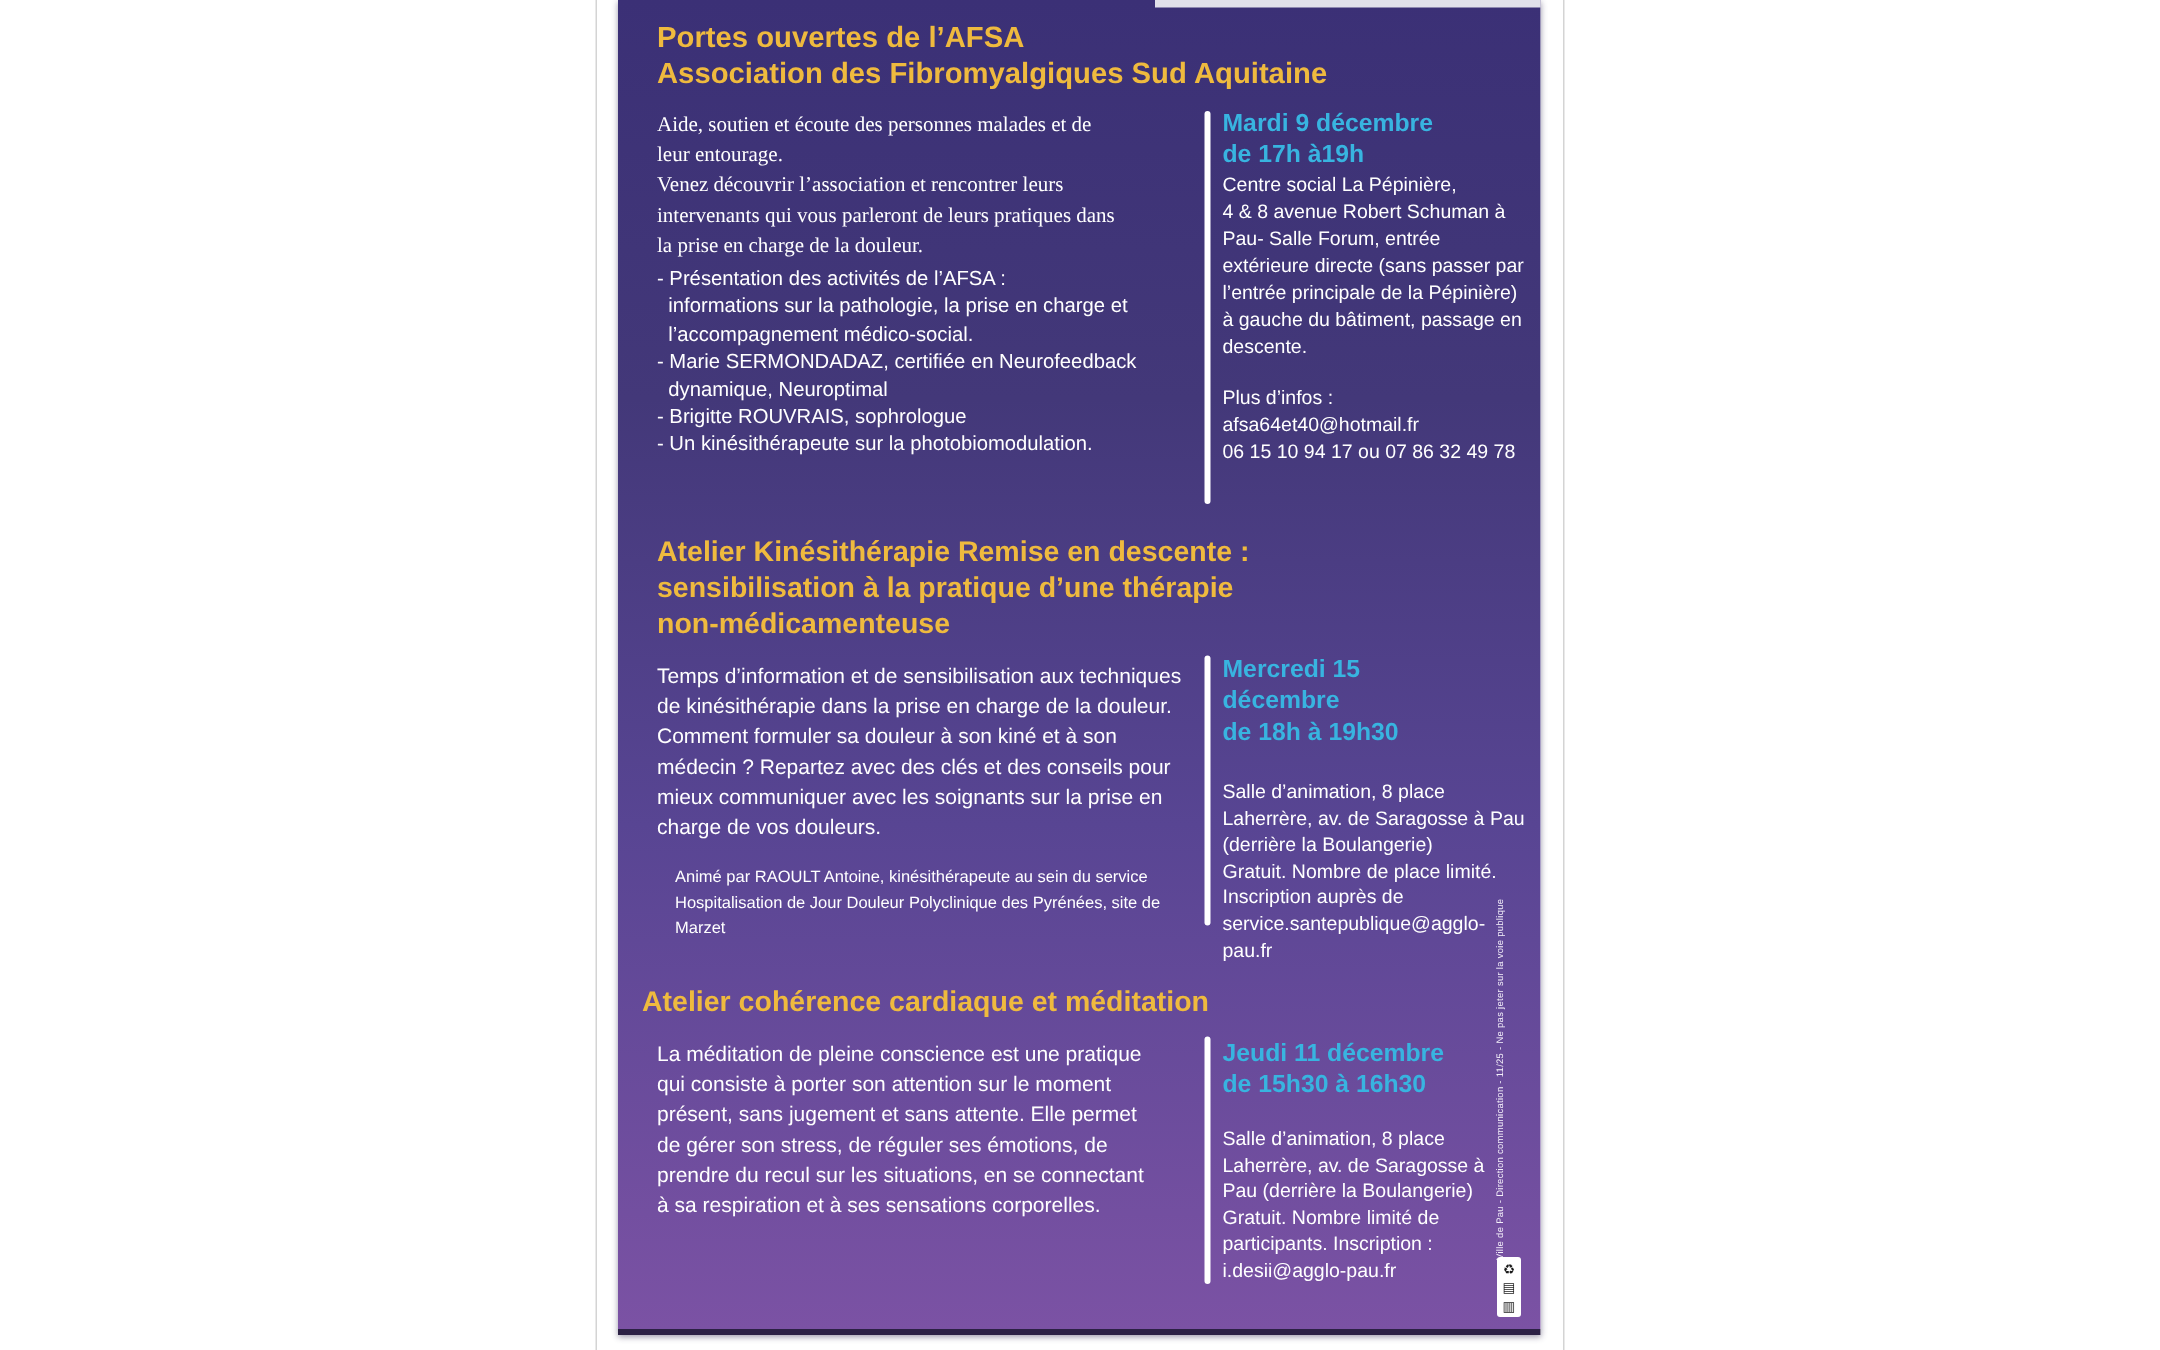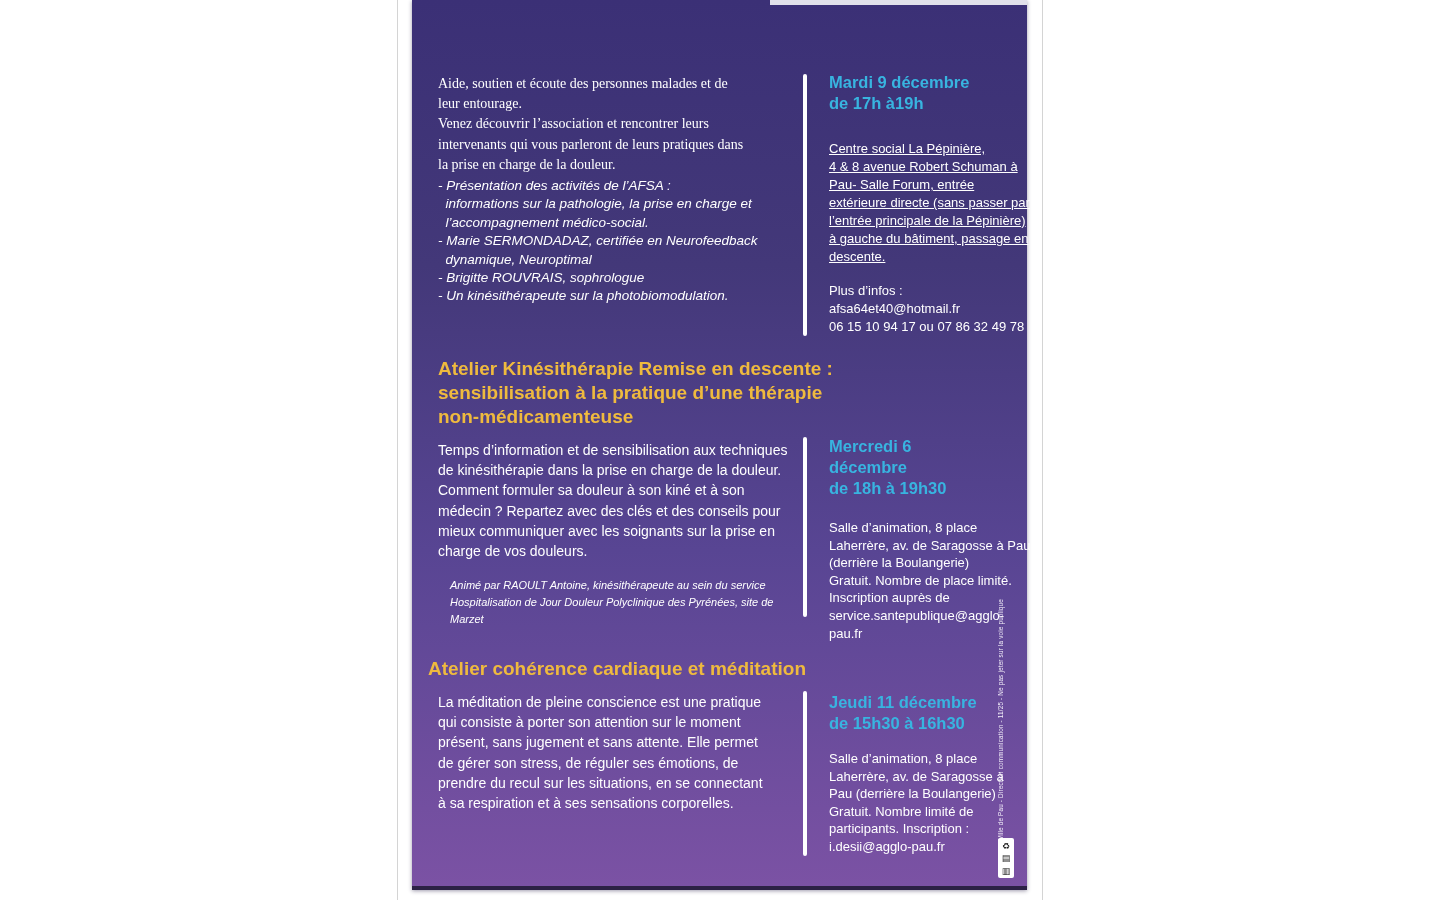--- a/index.html
+++ b/index.html
@@ -43,49 +43,49 @@
   .body-text {
     position: absolute; color: #ffffff;
     font-size: 14px; line-height: 20.2px;
     white-space: pre-line;
   }
   #sec1-body { left: 26px; top: 74px;  width: 380px; font-family: Liberation Serif, serif; }
   #sec2-body { left: 26px; top: 440px; width: 380px; }
   #sec3-body { left: 26px; top: 692px; width: 380px; }
 
   .italic-note {
-    position: absolute; color: #ffffff; font-style: italic;
+    position: absolute; color: #ffffff; 
     white-space: pre-wrap;
   }
   #sec1-list { left: 26px; top: 177px; width: 380px; font-size: 13.5px; line-height: 18.4px; }
   #sec2-note { left: 38px; top: 577px; width: 380px; font-size: 11px; line-height: 17px; }
 
   .vbar {
     position: absolute; left: 391px; width: 4px;
     background: #ffffff; border-radius: 2px;
   }
   #bar1 { top: 74px;  height: 262px; }
   #bar2 { top: 437px; height: 180px; }
   #bar3 { top: 691px; height: 165px; }
 
-  .event-col { position: absolute; left: 417px; width: 208px; }
+  .event-col { position: absolute; left: 403px; width: 208px; }
   #col1 { top: 72px; }
   #col2 { top: 436px; }
   #col3 { top: 692px; }
 
   .event-date {
     color: #38b4e0; font-weight: bold;
     font-size: 16.5px; line-height: 21px;
     white-space: pre-line;
   }
   .event-detail {
     color: #ffffff; font-size: 13px; line-height: 17.6px;
     white-space: pre-line;
   }
-  #col1 .event-detail { margin-top: 26px; line-height: 18px; text-decoration: underline; }
+  #col1 .event-detail { line-height: 18px; }
   #col2 .event-detail { margin-top: 20px; }
   #col3 .event-detail { margin-top: 16px; }
   .event-contact {
     color: #ffffff; font-size: 13px; line-height: 18px;
     white-space: pre-line; margin-top: 16px;
   }
 
   .imprint {
     position: absolute; left: 585px; top: 628px; height: 212px; width: 12px;
     writing-mode: vertical-rl; transform: rotate(180deg);
@@ -104,20 +104,22 @@
 
 <div class="page">
 
   <div class="guide-line" id="guide-left"></div>
   <div class="guide-line" id="guide-right"></div>
 
   <div class="poster">
 
     <div class="scan-notch"></div>
 
+    <div class="yellow-heading" id="title">Portes ouvertes de l’AFSA
+Association des Fibromyalgiques Sud Aquitaine</div>
 
     <div class="body-text" id="sec1-body">Aide, soutien et écoute des personnes malades et de
 leur entourage.
 Venez découvrir l’association et rencontrer leurs
 intervenants qui vous parleront de leurs pratiques dans
 la prise en charge de la douleur.</div>
 
     <div class="italic-note" id="sec1-list">- Présentation des activités de l’AFSA :
   informations sur la pathologie, la prise en charge et
   l’accompagnement médico-social.
@@ -154,21 +156,21 @@
 mieux communiquer avec les soignants sur la prise en
 charge de vos douleurs.</div>
 
     <div class="italic-note" id="sec2-note">Animé par RAOULT Antoine, kinésithérapeute au sein du service
 Hospitalisation de Jour Douleur Polyclinique des Pyrénées, site de
 Marzet</div>
 
     <div class="vbar" id="bar2"></div>
 
     <div class="event-col" id="col2">
-      <div class="event-date">Mercredi 6
+      <div class="event-date">Mercredi 15
 décembre
 de 18h à 19h30</div>
       <div class="event-detail">Salle d’animation, 8 place
 Laherrère, av. de Saragosse à Pau
 (derrière la Boulangerie)
 Gratuit. Nombre de place limité.
 Inscription auprès de
 service.santepublique@agglo-pau.fr</div>
     </div>
 

